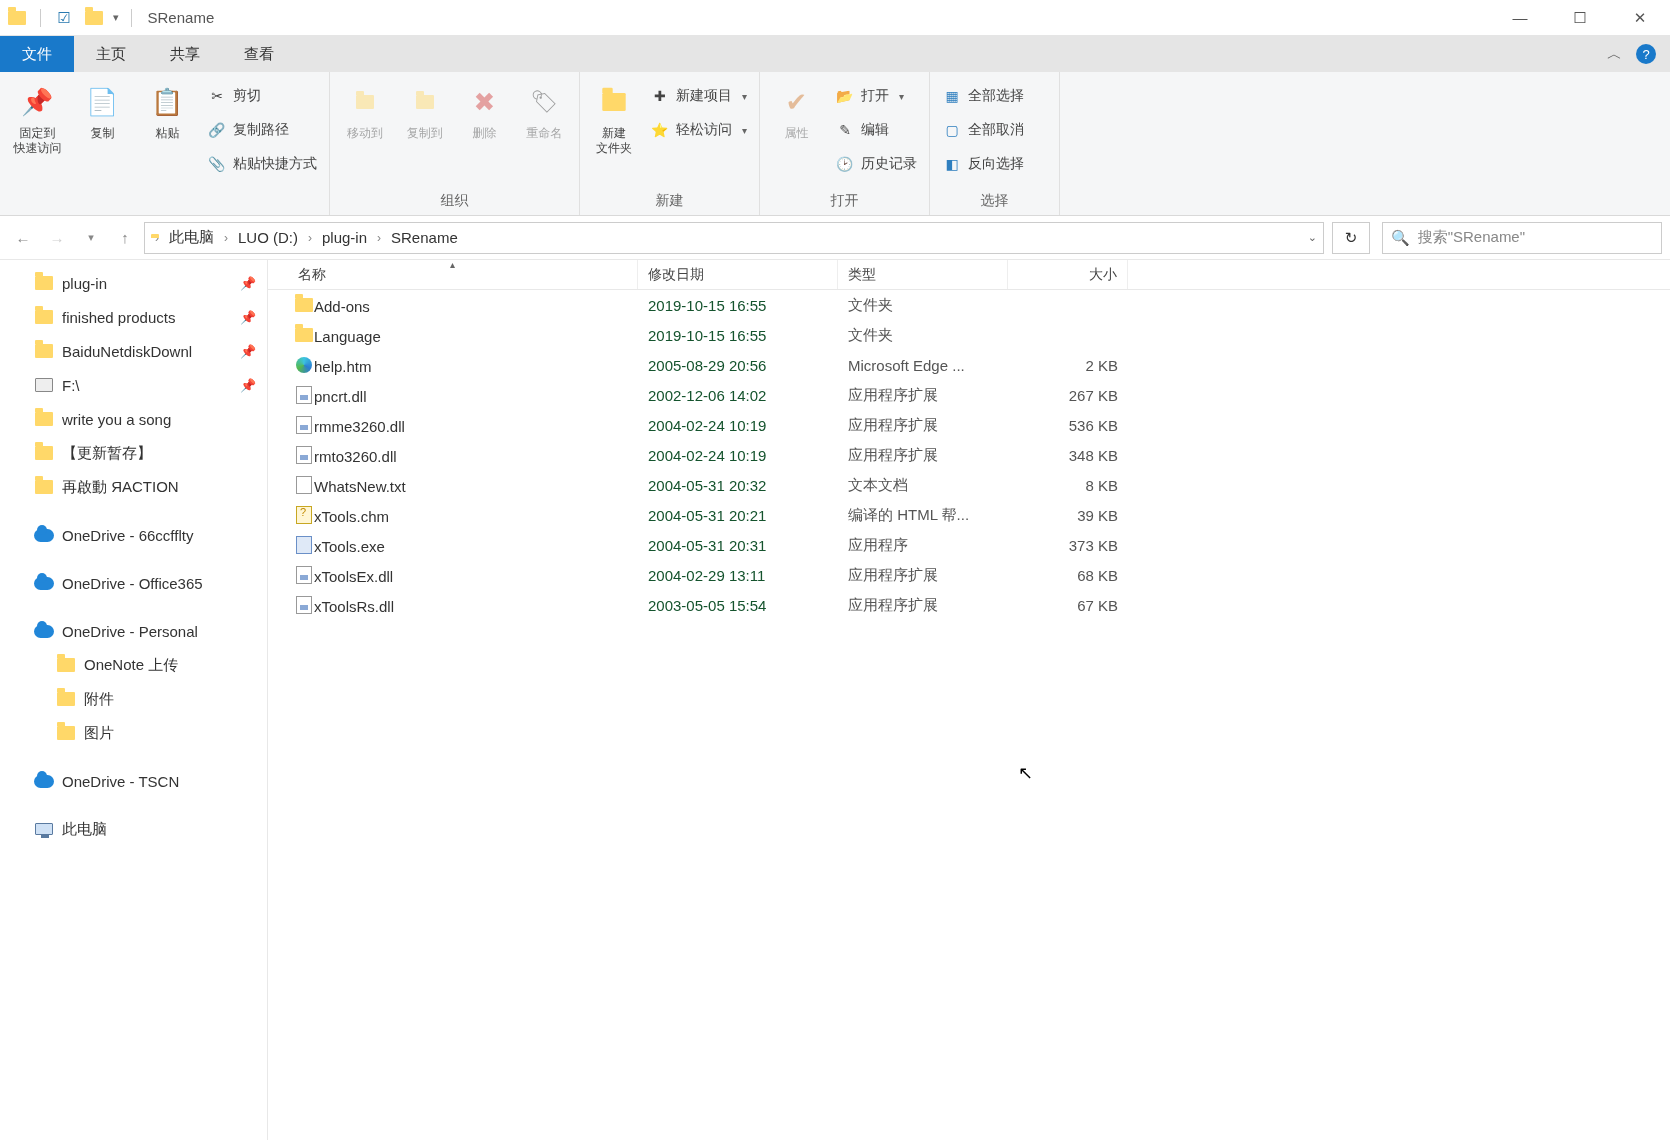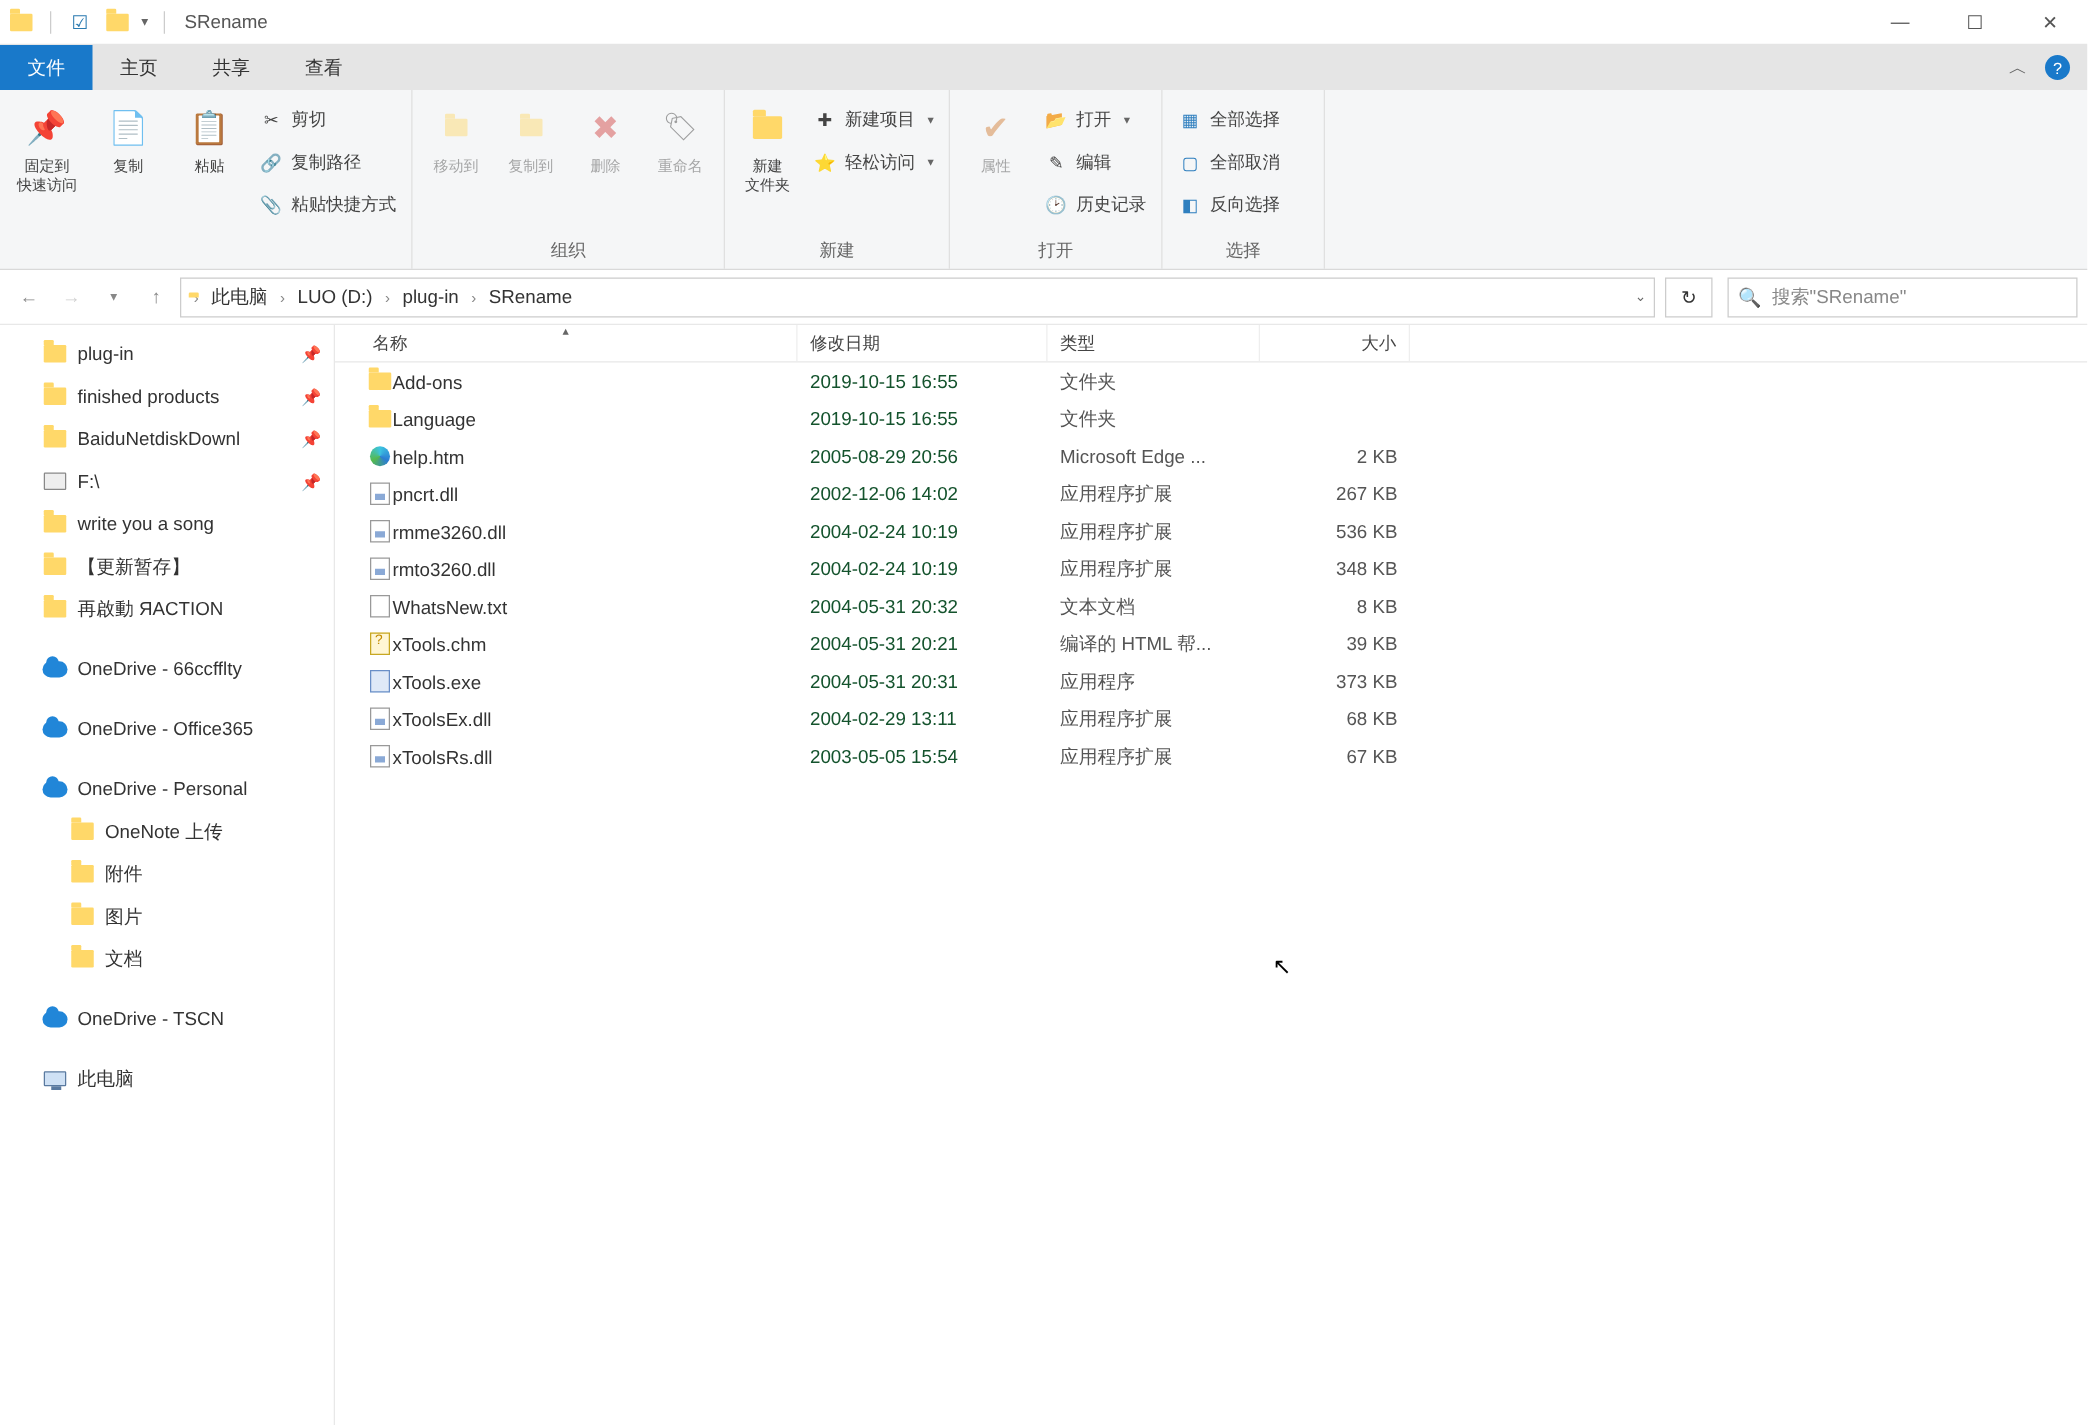--- a/index.html
+++ b/index.html
@@ -359,26 +359,20 @@
           <span class="folder-icon"></span>
         </span>
         <span>附件</span>
       </div>
       <div class="sidebar-item indent">
         <span class="ficon">
           <span class="folder-icon"></span>
         </span>
         <span>图片</span>
       </div>
-      <div class="sidebar-item indent">
-        <span class="ficon">
-          <span class="folder-icon"></span>
-        </span>
-        <span>文档</span>
-      </div>
       <div class="sidebar-sep"></div>
       <div class="sidebar-item">
         <span class="ficon">
           <span class="onedrive-icon"></span>
         </span>
         <span>OneDrive - TSCN</span>
       </div>
       <div class="sidebar-sep"></div>
       <div class="sidebar-item">
         <span class="ficon">

